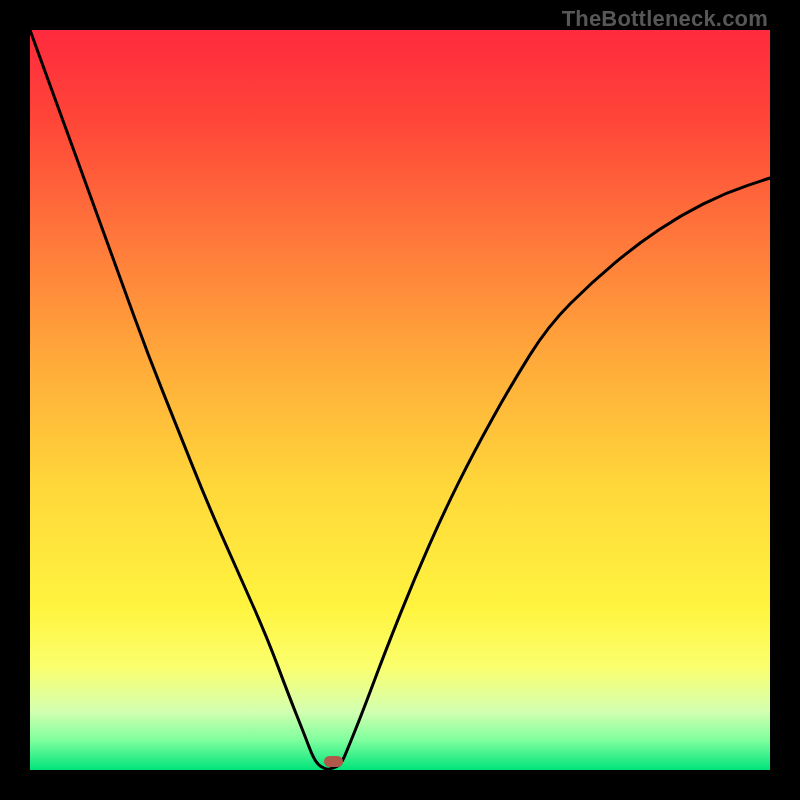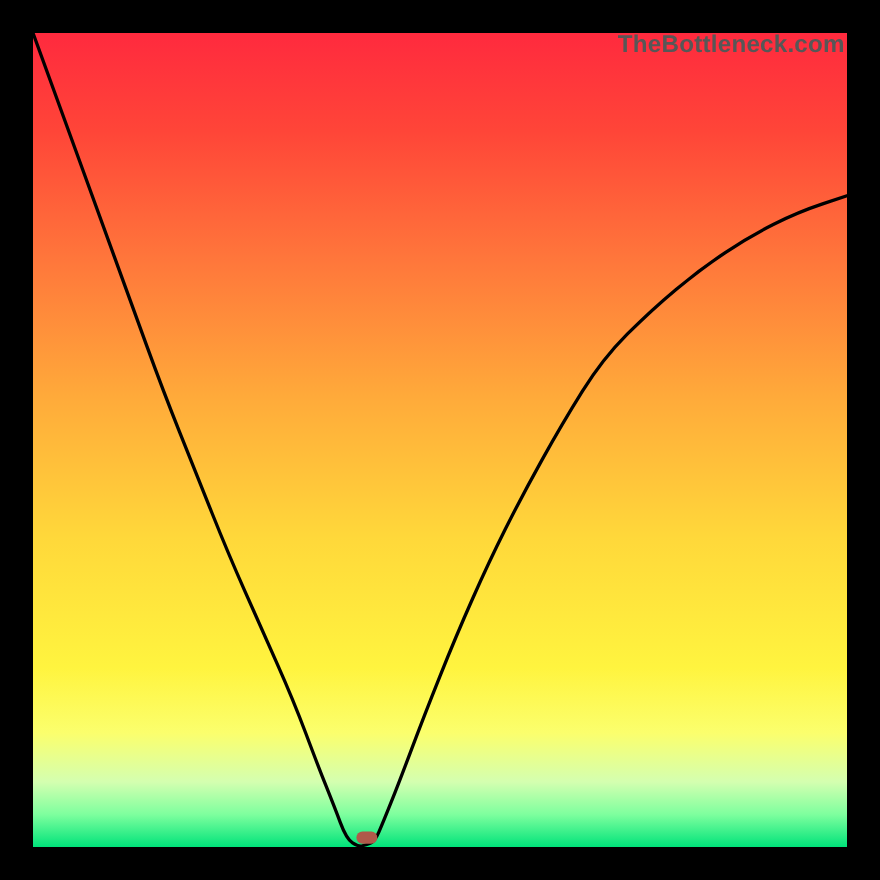--- a/index.html
+++ b/index.html
@@ -27,21 +27,20 @@
     height: 740px;
   }
   .watermark {
     position: absolute;
     top: 6px;
     right: 32px;
     font-size: 22px;
     font-weight: 600;
     color: #575757;
     letter-spacing: 0.2px;
-    margin-top: 21px;
   }
   svg.curve {
     position: absolute;
     left: 0;
     top: 0;
     width: 740px;
     height: 740px;
     overflow: visible;
   }
   .marker {

